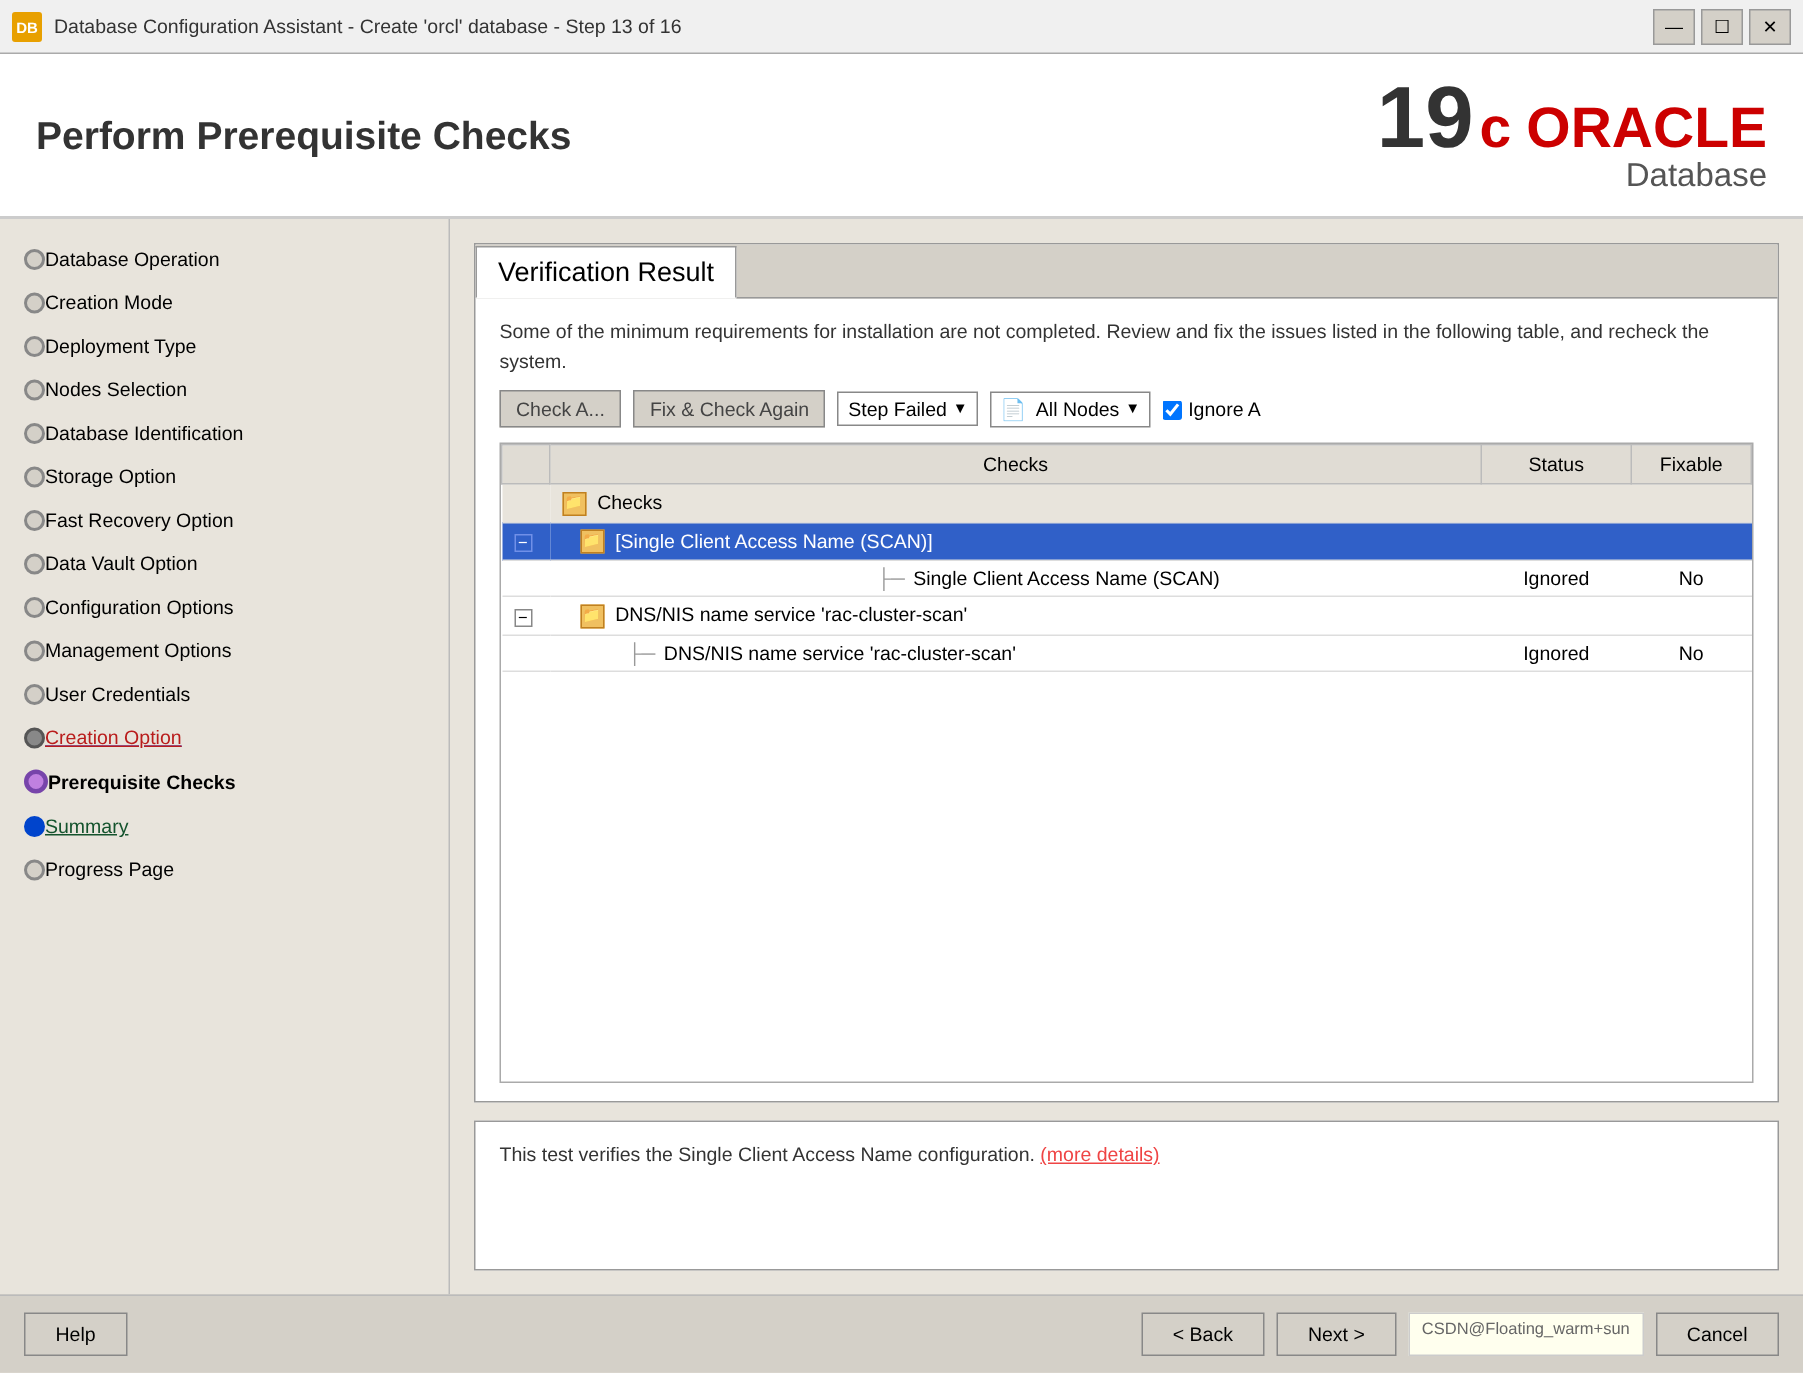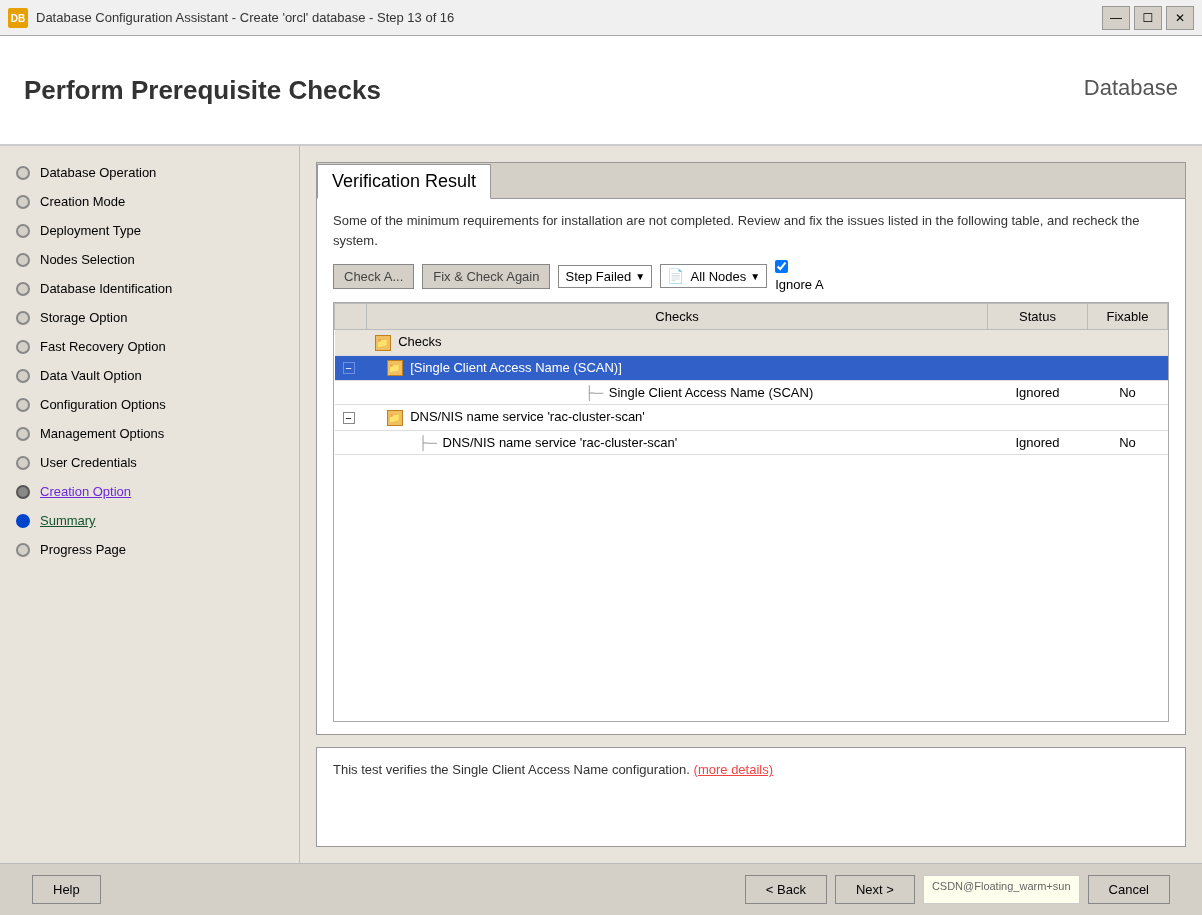--- a/index.html
+++ b/index.html
@@ -88,21 +88,20 @@
       width: 300px;
       background: #e8e4dc;
       border-right: 1px solid #bbb;
       padding: 12px 0;
       overflow-y: auto;
     }
     .sidebar-item {
       display: flex;
       align-items: center;
       padding: 7px 16px;
-      gap: 10px;
       cursor: default;
     }
     .sidebar-item.current {
       color: #000;
       font-weight: bold;
     }
     .sidebar-item.link {
       color: #0000cc;
       text-decoration: underline;
       cursor: pointer;
@@ -205,24 +204,23 @@
       border: 1px solid #888;
       background: #fff;
       padding: 3px 6px;
       font-size: 13px;
       cursor: pointer;
       gap: 4px;
     }
     .toolbar-dropdown .arrow { font-size: 10px; }
     .checkbox-label {
       display: flex;
-      align-items: flex-start;
+      align-items: flex-end;
       gap: 4px;
       font-size: 13px;
-      flex-direction: column;
     }
     .checkbox-label input { cursor: pointer; }
 
     
     .checks-table-wrapper {
       border: 1px solid #aaa;
       overflow: auto;
       flex: 1;
       min-height: 0;
     }
@@ -302,21 +300,21 @@
     }
 
     
     .footer {
       background: #d4d0c8;
       height: 52px;
       border-top: 1px solid #bbb;
       display: flex;
       align-items: center;
       justify-content: space-between;
-      padding: 0 32px;
+      padding: 0 16px;
     }
     .footer-right {
       display: flex;
       gap: 8px;
     }
     .footer-btn {
       padding: 6px 20px;
       background: #d4d0c8;
       border: 1px solid #888;
       cursor: pointer;
@@ -351,20 +349,25 @@
     <button class="title-bar-btn">☐</button>
     <button class="title-bar-btn close">✕</button>
   </div>
 </div>
 
 <div class="main-window">
 
   <div class="header">
     <div class="header-title">Perform Prerequisite Checks</div>
     <div class="oracle-logo">
+      <div style="display:flex; align-items:baseline; gap:4px;">
+        <span style="font-size:58px; font-weight:900; color:#333; line-height:1;">19</span>
+          <span style="font-size:38px; font-weight:900; color:#c00; line-height:1;">c</span>
+        <span style="font-size:38px; font-weight:900; color:#c00; margin-left:6px; line-height:1;">ORACLE</span>
+      </div>
       <div style="font-size:22px; color:#555; text-align:left; margin-top:-4px;">Database</div>
     </div>
   </div>
 
   <div class="content-area">
 
     <div class="sidebar">
 
       <div class="sidebar-item">
         <div class="sidebar-dot"></div>
@@ -405,21 +408,25 @@
       <div class="sidebar-item">
         <div class="sidebar-dot"></div>
         <span>Management Options</span>
       </div>
       <div class="sidebar-item">
         <div class="sidebar-dot"></div>
         <span>User Credentials</span>
       </div>
       <div class="sidebar-item link" style="color:#0000cc;">
         <div class="sidebar-dot" style="border-color:#555; background:#888;"></div>
-        <span style="color:#6d28d9; text-decoration:underline;">Creation Option</span>
+        <span style="color:#b91c1c; text-decoration:underline;">Creation Option</span>
+      </div>
+      <div class="sidebar-item current" style="font-weight:bold;">
+        <div class="sidebar-dot current"></div>
+        <span style="font-weight:bold;">Prerequisite Checks</span>
       </div>
       <div class="sidebar-item" style="color:#0000cc;">
         <div class="sidebar-dot summary"></div>
         <span style="color:#14532d; text-decoration:underline;">Summary</span>
       </div>
       <div class="sidebar-item">
         <div class="sidebar-dot"></div>
         <span>Progress Page</span>
       </div>
 

